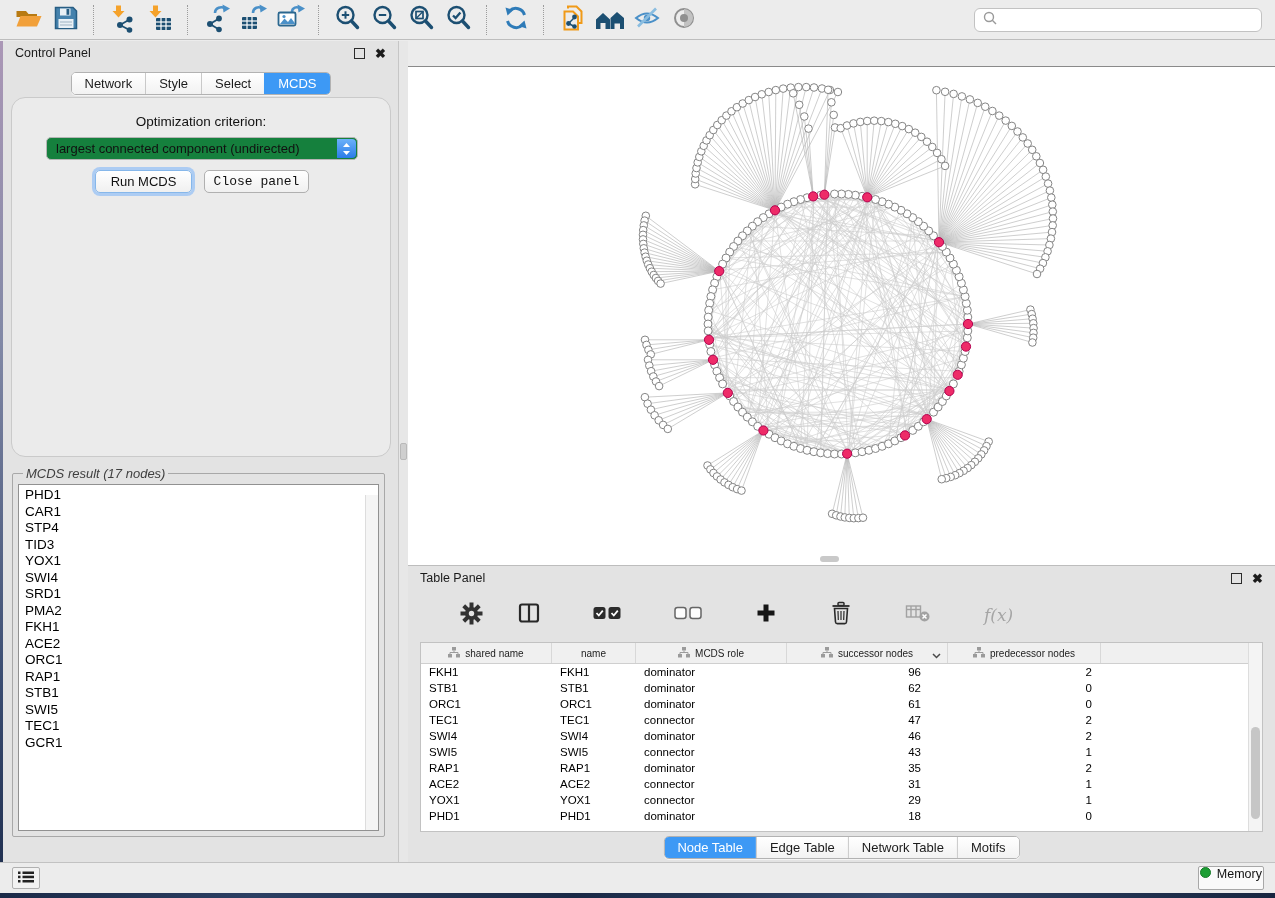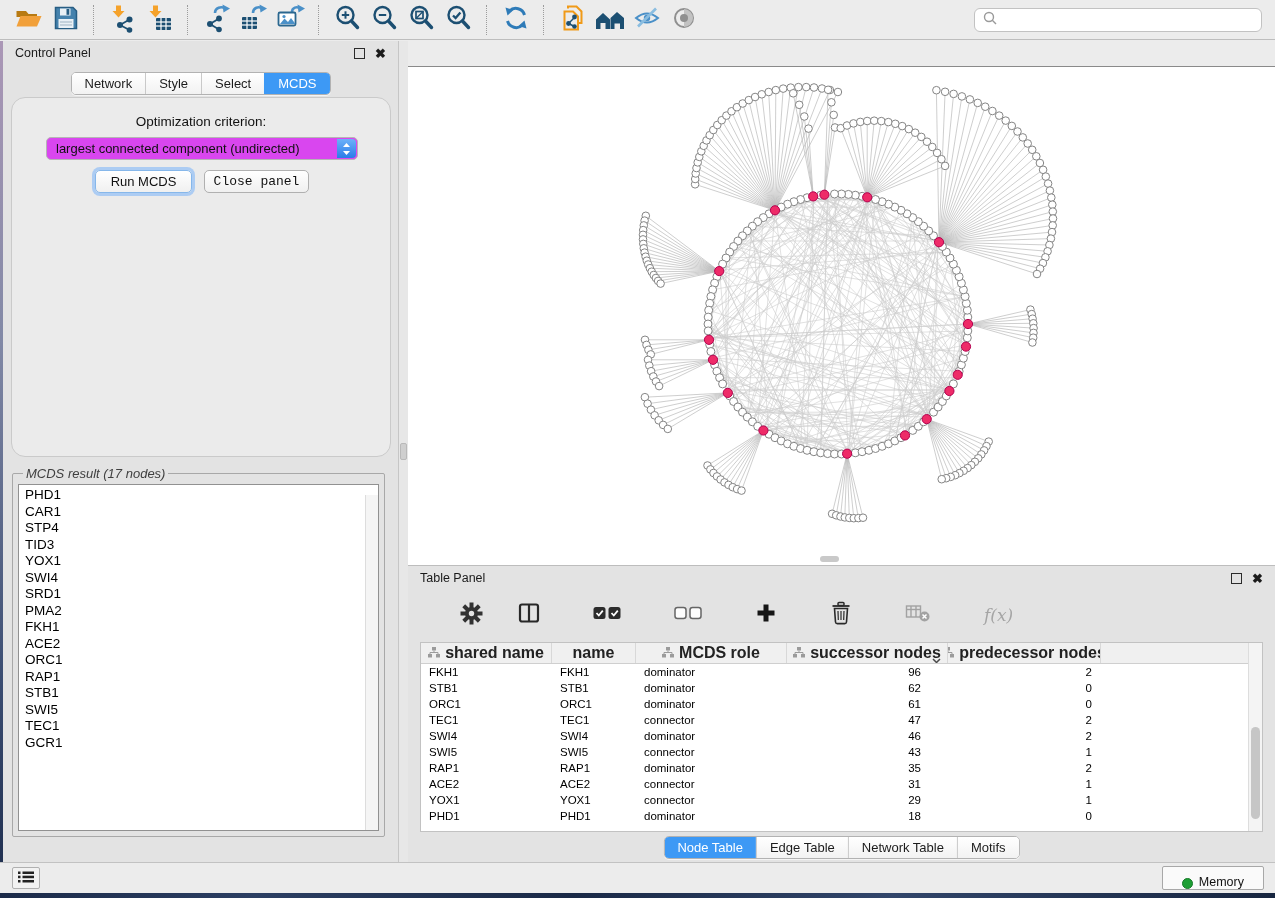--- a/index.html
+++ b/index.html
@@ -18,21 +18,21 @@
   .panel-titlebar{position:absolute;left:0;top:0;right:0;height:24px;font-size:12.5px;color:#1a1a1a;display:flex;align-items:center;padding:0 12px;}
   .float-ico{margin-left:auto;width:9px;height:9px;border:1.5px solid #2b2b2b;display:inline-block;}
   .close-ico{margin-left:10px;font-size:13px;font-weight:bold;color:#1b1b1b;line-height:1;}
   .seg-group{display:inline-flex;border:1px solid #b2b2b2;border-radius:5px;overflow:hidden;background:#fff;box-shadow:0 1px 0 rgba(255,255,255,.6);}
   .seg-tab{padding:3px 13px;font-size:13px;border-left:1px solid #c9c9c9;background:linear-gradient(#ffffff,#f2f2f2);color:#1c1c1c;white-space:nowrap;cursor:default;}
   .seg-tab:first-child{border-left:none;}
   .seg-tab.active{background:#3d99f5;color:#fff;border-left-color:#3d99f5;}
   #cp-tabs{position:absolute;left:50%;top:31px;transform:translateX(-50%);}
   .cp-box{position:absolute;left:8px;top:56px;width:380px;height:360px;background:#ebebeb;border:1px solid #cacaca;border-radius:14px;box-sizing:border-box;}
   .opt-label{position:absolute;top:16px;width:100%;text-align:center;font-size:13.5px;color:#111;}
-  .select{position:absolute;left:34px;top:39px;width:312px;height:23px;background:#d946ef;border:1px solid #b5b5b5;border-radius:5px;display:flex;align-items:center;font-size:13px;color:#111;box-sizing:border-box;padding-left:9px;}
+  .select{position:absolute;left:34px;top:39px;width:312px;height:23px;background:#15803d;border:1px solid #b5b5b5;border-radius:5px;display:flex;align-items:center;font-size:13px;color:#111;box-sizing:border-box;padding-left:9px;}
   .select-stepper{position:absolute;right:1px;top:1px;bottom:1px;width:19px;border-radius:0 4px 4px 0;background:linear-gradient(#6cb1f9,#2a7ce9);display:flex;align-items:center;justify-content:center;}
   .btn{position:absolute;top:72px;height:23px;background:linear-gradient(#ffffff,#f0f0f0);border:1px solid #b0b0b0;border-radius:5px;font-size:13px;color:#111;font-family:inherit;}
   #run-btn{left:83px;width:97px;box-shadow:0 0 0 3px rgba(121,179,249,.55);border-color:#86b7ea;}
   #closep-btn{left:192px;width:105px;font-family:Liberation Mono, monospace;}
   .result-fieldset{position:absolute;left:9px;top:425px;width:373px;height:371px;border:1px solid #a8a8a8;border-radius:2px;margin:0;padding:3px 5px 5px 5px;box-sizing:border-box;background:transparent;}
   .result-fieldset legend{font-size:13px;color:#404040;margin-left:5px;padding:0 3px;font-style:italic;}
   .result-list{position:relative;width:100%;height:100%;background:#fff;border:1px solid #919191;box-sizing:border-box;overflow:hidden;font-size:13.5px;line-height:16.5px;color:#000;padding:2px 0 0 6px;}
   .result-scroll{position:absolute;right:6px;top:14px;bottom:6px;width:12px;background:#f5f5f5;border-left:1px solid #ddd;}
   
   .v-splitter{position:absolute;left:399px;top:41px;width:9px;height:821px;background:#e7e7e7;}
@@ -48,36 +48,36 @@
   .net-canvas{position:absolute;top:25px;left:0;right:0;bottom:0;background:#fff;border-top:1px solid #8a8a8a;box-sizing:border-box;}
   .net-canvas svg{position:absolute;left:0;top:0;}
   .h-scroll-thumb{position:absolute;left:412px;bottom:3px;width:19px;height:6px;background:#c9c9c9;border-radius:3px;}
   
   .table-panel{position:absolute;left:408px;top:565px;width:867px;height:297px;background:#e3e3e3;border-top:1px solid #bdbdbd;box-sizing:border-box;}
   .tp-toolbar{position:absolute;left:16px;top:26px;height:46px;display:flex;align-items:center;}
   .tp-btn{height:40px;display:flex;align-items:center;justify-content:center;margin-right:17px;margin-left:36px;}
   .fx{font-family:"DejaVu Serif",serif;font-style:italic;font-size:17px;color:#a5a5a5;}
   .tbl{position:absolute;left:12px;top:76px;width:843px;height:190px;background:#fff;border:1px solid #c2c2c2;box-sizing:border-box;}
   .tbl-head{position:absolute;left:0;top:0;right:13px;height:20px;background:#f0f0f0;border-bottom:1px solid #cfcfcf;display:grid;grid-template-columns:131px 84px 151px 161px 153px auto;}
-  .th{position:relative;display:flex;align-items:center;justify-content:center;font-size:16px;color:#222;border-right:1px solid #d8d8d8;gap:5px;overflow:hidden;white-space:nowrap;font-weight:bold;}
+  .th{position:relative;display:flex;align-items:center;justify-content:center;font-size:10px;color:#222;border-right:1px solid #d8d8d8;gap:5px;overflow:hidden;white-space:nowrap;}
   .th:last-child{border-right:none;}
   .th .sort{position:absolute;right:6px;top:7px;}
   .tbl-body{position:absolute;left:0;top:21px;right:13px;bottom:0;overflow:hidden;}
   .tr{display:grid;grid-template-columns:131px 84px 151px 161px 153px auto;height:16px;font-size:11.5px;color:#000;align-items:center;}
   .td{padding-left:8px;white-space:nowrap;overflow:hidden;}
   .td.num{padding-left:0;text-align:right;}
   .td.n3{padding-right:27px;}
   .td.n4{padding-right:9px;}
   .tbl-scroll{position:absolute;right:0;top:0;bottom:0;width:13px;background:#f4f4f4;border-left:1px solid #ddd;}
   .tbl-thumb{position:absolute;left:2px;top:84px;width:9px;height:92px;background:#c6c6c6;border-radius:5px;}
   #bottom-tabs{position:absolute;left:50%;top:270px;transform:translateX(-50%);}
   
   .status-bar{position:absolute;left:0;top:862px;width:1275px;height:31px;background:#ececec;border-top:1px solid #c2c2c2;box-sizing:border-box;}
   .list-btn{position:absolute;left:12px;top:4px;width:28px;height:22px;background:#f2f2f2;border:1px solid #b0b0b0;border-radius:2px;display:flex;align-items:center;justify-content:center;box-sizing:border-box;}
-  .memory-btn{position:absolute;right:11px;top:3px;height:24px;background:#fafafa;border:1px solid #a8a8a8;border-radius:2px;display:flex;align-items:flex-end;gap:6px;padding:0 19px;font-size:12.5px;color:#111;box-sizing:border-box;}
+  .memory-btn{position:absolute;right:11px;top:3px;height:24px;background:#fafafa;border:1px solid #a8a8a8;border-radius:2px;display:flex;align-items:flex-start;gap:6px;padding:0 1px;font-size:12.5px;color:#111;box-sizing:border-box;}
   .dot{width:11px;height:11px;border-radius:50%;background:#1d9e34;border:1px solid #157a27;box-sizing:border-box;}
 </style>
 </head>
 <body>
 
 <div class="app">
 
   <div class="toolbar">
     <div class="tb-btn">
         <span><svg width="30" height="28" viewBox="0 0 30 28">

